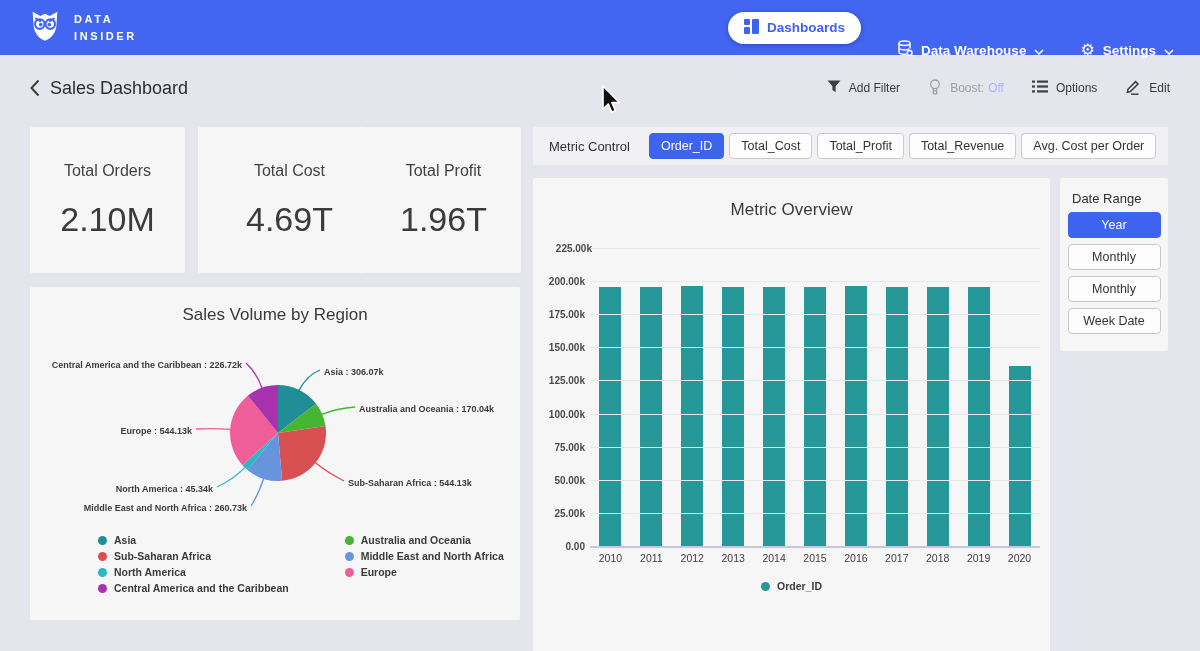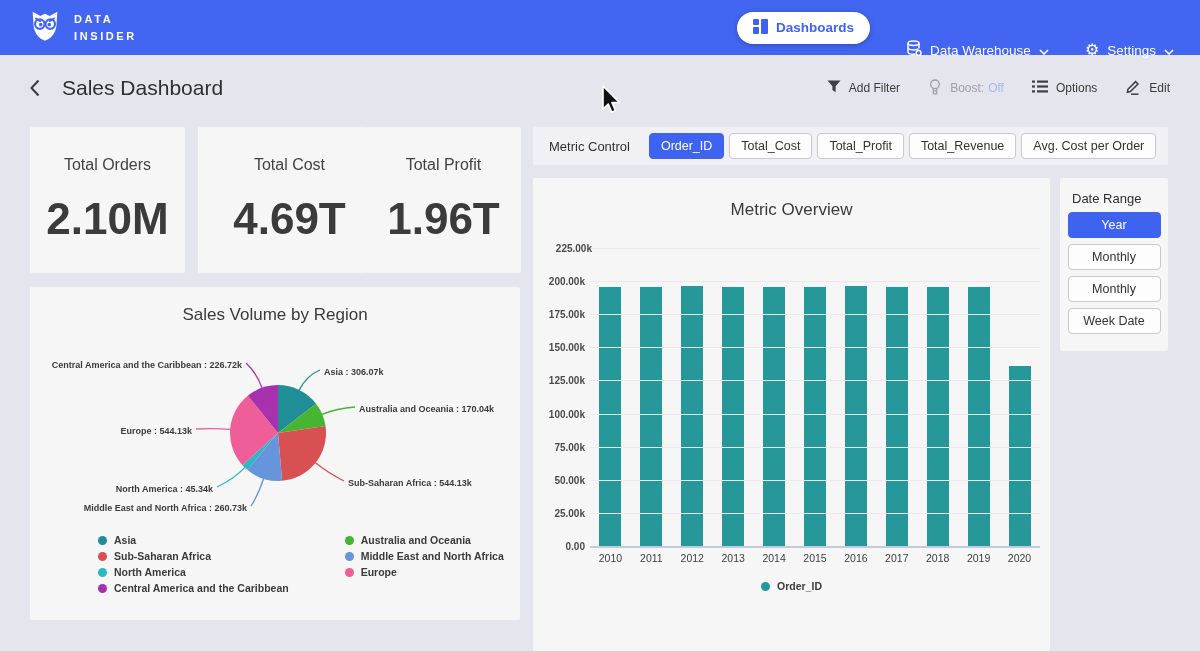--- a/index.html
+++ b/index.html
@@ -10,36 +10,36 @@
   }
   
   .navbar{position:absolute;left:0;top:0;width:1200px;height:55px;background:#4266f1;
     display:flex;align-items:center;padding:0 26px;box-sizing:border-box;}
   .brand{display:flex;align-items:center;gap:10px;}
   .brand-text{color:#fff;font-size:11px;font-weight:bold;letter-spacing:2.6px;line-height:1.5;}
   .nav-right{margin-left:auto;display:flex;align-items:center;gap:36px;}
   .nav-pill{background:#fff;color:#3e63f1;border-radius:17px;height:32px;padding:0 16px;
     display:flex;align-items:center;gap:8px;font-size:13.5px;font-weight:bold;
     box-shadow:0 1px 5px rgba(10,20,80,.35);}
-  .nav-item{display:flex;align-items:center;gap:8px;color:#fff;font-size:13.5px;font-weight:400;margin-top:45px;}
+  .nav-item{display:flex;align-items:center;gap:8px;color:#fff;font-size:13.5px;font-weight:700;margin-top:45px;}
   .gear-glyph{font-family:"DejaVu Sans",sans-serif;font-size:16px;line-height:1;}
   
   .page-header{position:absolute;left:0;top:55px;width:1200px;height:66px;
     display:flex;align-items:center;padding:0 30px;box-sizing:border-box;}
-  .page-title{font-size:21px;color:#2f2f2f;font-weight:500;margin-left:22px;}
+  .page-title{font-size:18px;color:#2f2f2f;font-weight:500;margin-left:10px;}
   .header-actions{margin-left:auto;display:flex;align-items:center;gap:28px;}
   .h-action{display:flex;align-items:center;gap:8px;font-size:12px;color:#3a3a3a;font-weight:500;}
   .boost-prefix{color:#9e9ea4;}
   .boost-value{color:#a9b6f8;}
   
   .card{position:absolute;background:#f6f6f6;border-radius:2px;}
   .stat-card{width:155px;height:146px;top:127px;display:flex;flex-direction:column;
     align-items:center;justify-content:center;gap:20px;}
   .stat-label{font-size:16px;color:#424242;}
-  .stat-value{font-size:44px;font-weight:bold;color:#3b3b3b;}
+  .stat-value{font-size:34px;font-weight:normal;color:#3b3b3b;}
   
   .metric-strip{position:absolute;left:533px;top:127px;width:635px;height:38px;background:#f1f1f5;
     border-radius:2px;display:flex;align-items:center;gap:5px;padding:0 10px;box-sizing:border-box;}
   .metric-label{font-size:13px;color:#2f2f2f;margin:0 14px 0 6px;white-space:nowrap;}
   .chip{height:24px;padding:0 11px;border:1px solid #c8c8cf;border-radius:4px;background:#fdfdfd;
     font-size:12.5px;color:#333;display:flex;align-items:center;white-space:nowrap;}
   .chip.selected{background:#3e63f1;border-color:#3e63f1;color:#fff;}
   
   .pie-card{left:30px;top:287px;width:490px;height:333px;}
   .panel-title{text-align:center;font-size:17px;color:#3a3a3a;padding-top:18px;}

